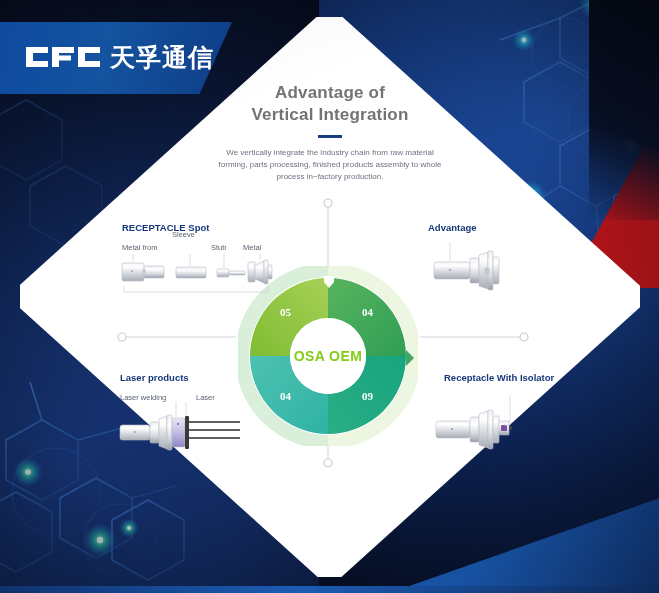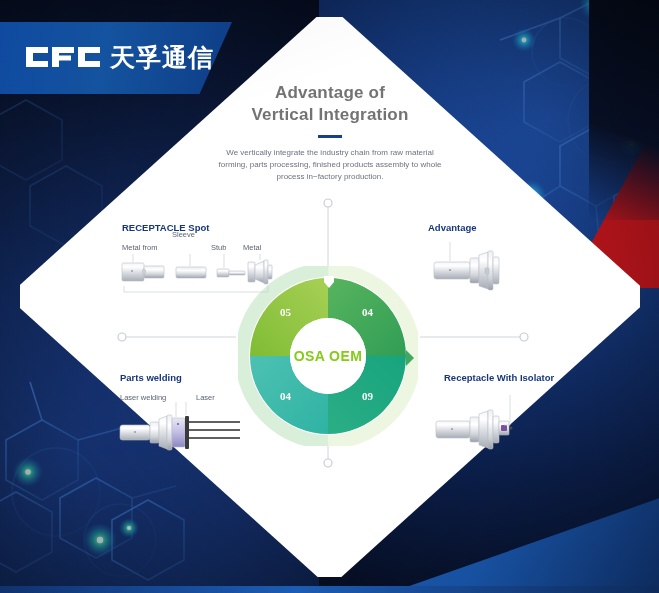--- a/index.html
+++ b/index.html
@@ -286,21 +286,21 @@
       <rect x="42" y="18" width="9" height="25" rx="1.5" fill="url(#mtl2)"></rect>
       <polygon points="51,15 60,12 60,49 51,46" fill="url(#mtl)"></polygon>
       <rect x="60" y="11" width="5" height="39" rx="1.5" fill="url(#mtl2)"></rect>
       <rect x="65" y="17" width="6" height="27" rx="1.5" fill="url(#mtl)"></rect>
       <circle cx="22" cy="30" r="1.1" fill="#9aa0aa" stroke="none"></circle>
       <rect x="57" y="28" width="4" height="6" rx="1" fill="#c6cbd2"></rect>
     </g>
     <path d="M22,21 L22,2" stroke="#c9ced6" stroke-width=".7" fill="none"></path>
   </svg>
 
-  <div class="sec-title" style="left:120px;top:372px">Parts welding</div>
+  <div class="sec-title" style="left:120px;top:372px">Laser products</div>
   <div class="part-label" style="left:120px;top:393px">Laser welding</div>
   <div class="part-label" style="left:196px;top:393px">Laser</div>
 
   <svg class="stage" style="left:116px;top:402px" width="130" height="56" viewBox="0 0 130 56">
     <defs>
       <linearGradient id="vio" x1="0" y1="0" x2="0" y2="1">
         <stop offset="0%" stop-color="#e8e7f6"></stop>
         <stop offset="45%" stop-color="#c6c2e6"></stop>
         <stop offset="100%" stop-color="#8d87c4"></stop>
       </linearGradient>

